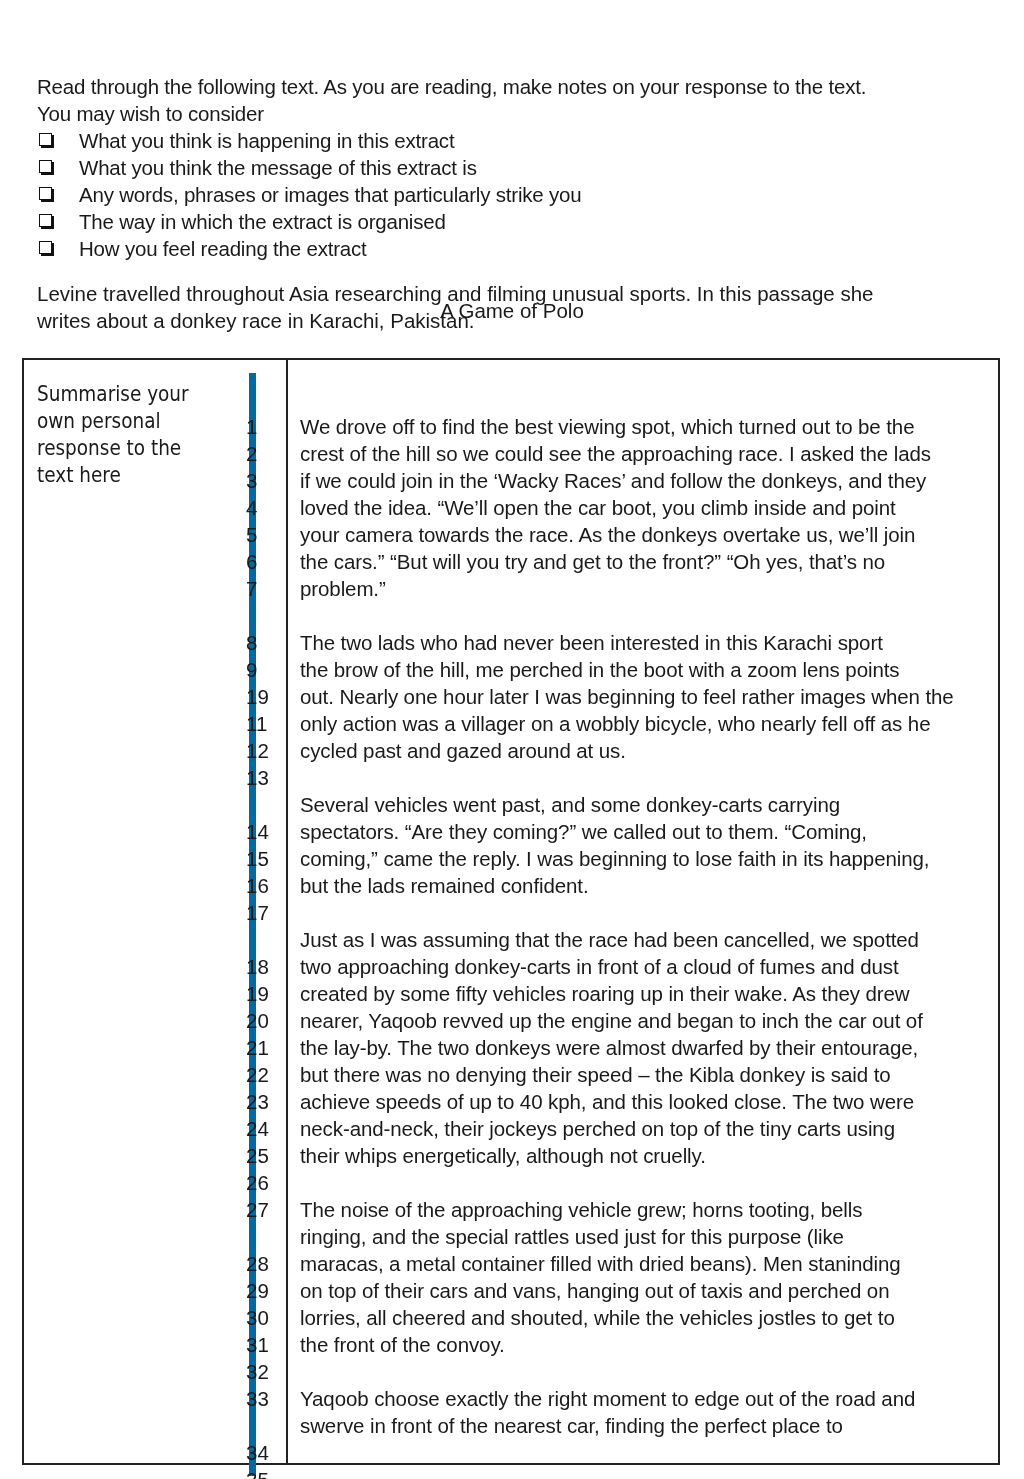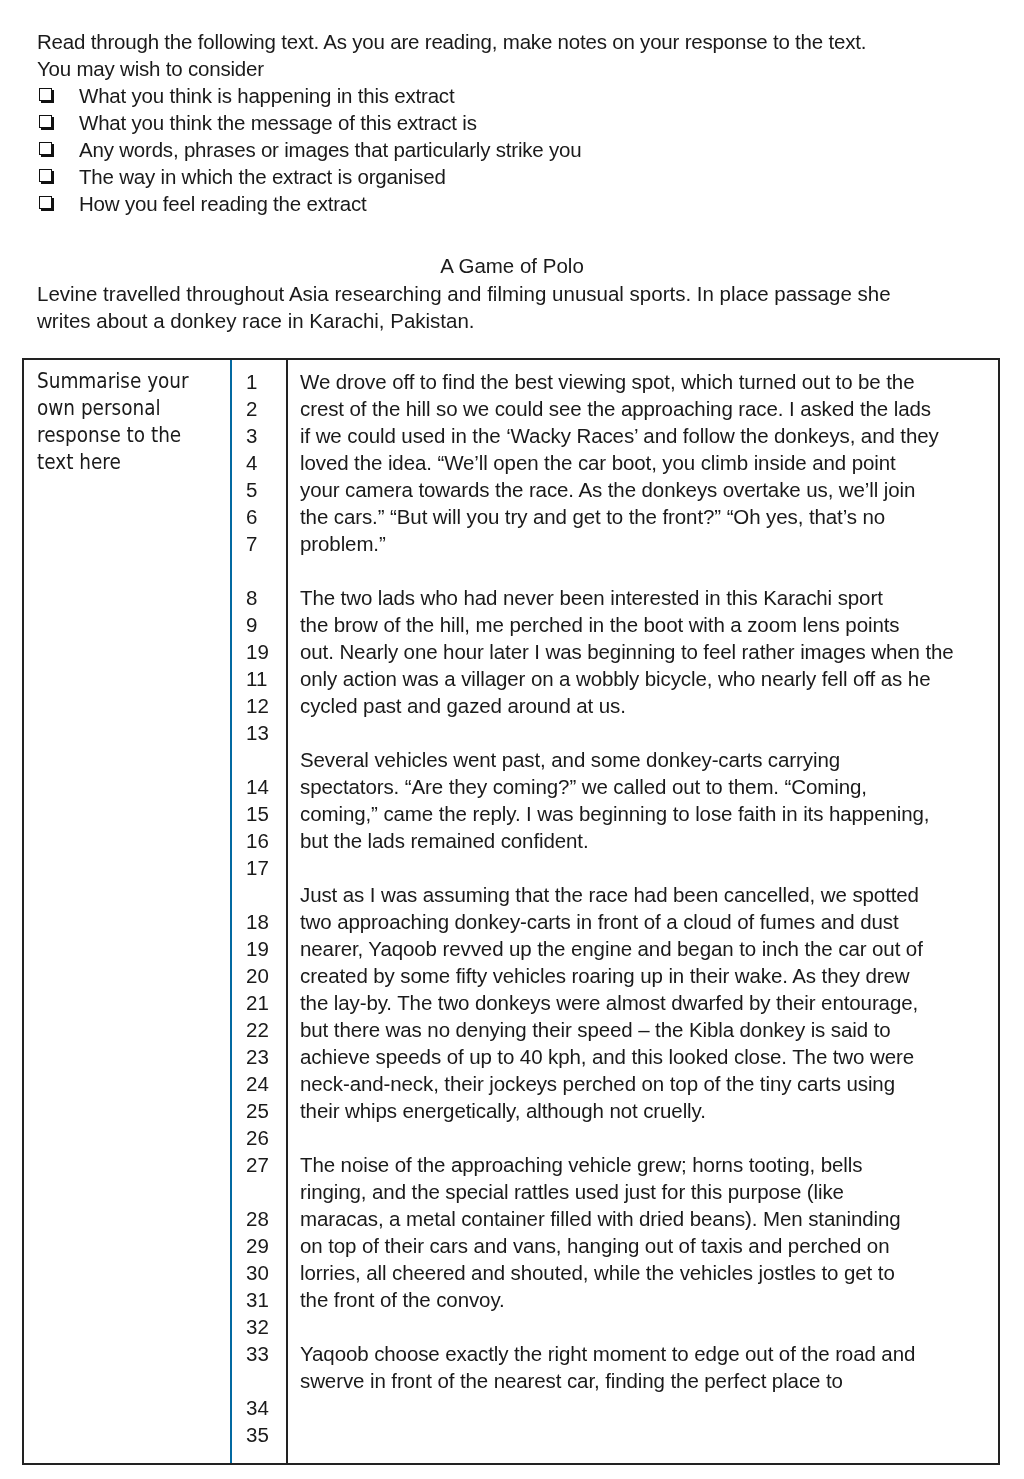--- a/index.html
+++ b/index.html
@@ -1,36 +1,36 @@
 <!DOCTYPE html>
 <html><head>
 <meta charset="utf-8">
 <style>
   html, body { margin: 0; padding: 0; background: #ffffff; }
   body {
     width: 1024px; height: 1479px; position: relative; overflow: hidden;
     font-family: "DejaVu Sans Condensed", "Liberation Sans Narrow", "Liberation Sans", sans-serif;
     color: #1a1a1a;
   }
-  .cond { font-family: "Liberation Sans Narrow", "Liberation Sans", sans-serif; }
+  .cond { font-family: "Liberation Sans Narrow", "Liberation Sans", sans-serif; margin-top: 45px; }
   .intro { position: absolute; left: 37px; top: 28px; width: 960px; font-size: 20.5px; line-height: 27px; letter-spacing: -0.2px; }
   .intro p { margin: 0; }
   .checklist { list-style: none; margin: 0; padding: 0; }
   .checklist li { position: relative; padding-left: 42px; height: 27px; }
   .checkbox {
     position: absolute; left: 2px; top: 6px; width: 11px; height: 11px;
     border: 1.5px solid #111; box-shadow: 2px 2px 0 #111; background: #fff;
   }
   .title { position: absolute; left: 0; top: 252px; width: 1024px; text-align: center; font-size: 20.5px; line-height: 27px; }
   .subtitle { position: absolute; left: 37px; top: 280px; width: 960px; font-size: 20.5px; line-height: 27px; margin: 0; }
   .table {
     position: absolute; left: 22px; top: 358px; width: 978px; height: 1107px;
     border: 2px solid #222; box-sizing: border-box;
   }
-  .col-left { position: absolute; left: 0; top: 0; width: 208px; height: 100%; border-right: 2px solid #0369a1; box-sizing: border-box; }
+  .col-left { position: absolute; left: 0; top: 13px; width: 232px; height: 100%; border-right: 7px solid #0369a1; box-sizing: border-box; }
   .col-num { position: absolute; left: 208px; top: 0; width: 56px; height: 100%; border-right: 2px solid #222; box-sizing: border-box; }
   .col-text { position: absolute; left: 264px; top: 0; right: 0; height: 100%; }
   .prompt { position: absolute; left: 13px; top: 8px; width: 180px; font-size: 20.5px; line-height: 27px; margin: 0; }
   .rows { position: absolute; left: 0; top: 8px; width: 100%; }
   .row { height: 27px; font-size: 20.5px; line-height: 27px; white-space: nowrap; }
   .num-row { padding-left: 14px; }
   .text-row { padding-left: 12px; letter-spacing: -0.1px; }
 </style>
 </head>
 <body>
@@ -42,21 +42,21 @@
     <li><span class="checkbox"></span><span>What you think is happening in this extract</span></li>
     <li><span class="checkbox"></span><span>What you think the message of this extract is</span></li>
     <li><span class="checkbox"></span><span>Any words, phrases or images that particularly strike you</span></li>
     <li><span class="checkbox"></span><span>The way in which the extract is organised</span></li>
     <li><span class="checkbox"></span><span>How you feel reading the extract</span></li>
   </ul>
 </div>
 
 <div class="title cond">A Game of Polo</div>
 <div class="subtitle cond">
-  <div>Levine travelled throughout Asia researching and filming unusual sports.  In place passage she</div>
+  <div>Levine travelled throughout Asia researching and filming unusual sports.  In this passage she</div>
   <div>writes about a donkey race in Karachi, Pakistan.</div>
 </div>
 
 <div class="table">
   <div class="col-left">
     <p class="prompt">Summarise your own personal response to the text here</p>
   </div>
   <div class="col-num">
     <div class="rows cond" id="num-rows">
         <div class="row num-row">1</div>
@@ -98,41 +98,41 @@
         <div class="row num-row">33</div>
         <div class="row num-row"></div>
         <div class="row num-row">34</div>
         <div class="row num-row">35</div>
       </div>
   </div>
   <div class="col-text">
     <div class="rows cond" id="text-rows">
         <div class="row text-row">We drove off to find the best viewing spot, which turned out to be the</div>
         <div class="row text-row">crest of the hill so we could see the approaching race.  I asked the lads</div>
-        <div class="row text-row">if we could used in the ‘Wacky Races’ and follow the donkeys, and they</div>
+        <div class="row text-row">if we could join in the ‘Wacky Races’ and follow the donkeys, and they</div>
         <div class="row text-row">loved the idea.  “We’ll open the car boot, you climb inside and point</div>
         <div class="row text-row">your camera towards the race.  As the donkeys overtake us, we’ll join</div>
         <div class="row text-row">the cars.”  “But will you try and get to the front?”  “Oh yes, that’s no</div>
         <div class="row text-row">problem.”</div>
         <div class="row text-row"></div>
         <div class="row text-row">The two lads who had never been interested in this Karachi sport</div>
         <div class="row text-row">the brow of the hill, me perched in the boot with a zoom lens points</div>
         <div class="row text-row">out.  Nearly one hour later I was beginning to feel rather images when the</div>
         <div class="row text-row">only action was a villager on a wobbly bicycle, who nearly fell off as he</div>
         <div class="row text-row">cycled past and gazed around at us.</div>
         <div class="row text-row"></div>
         <div class="row text-row">Several vehicles went past, and some donkey-carts carrying</div>
         <div class="row text-row">spectators. “Are they coming?” we called out to them. “Coming,</div>
         <div class="row text-row">coming,” came the reply.  I was beginning to lose faith in its happening,</div>
         <div class="row text-row">but the lads remained confident.</div>
         <div class="row text-row"></div>
         <div class="row text-row">Just as I was assuming that the race had been cancelled, we spotted</div>
         <div class="row text-row">two approaching donkey-carts in front of a cloud of fumes and dust</div>
+        <div class="row text-row">created by some fifty vehicles roaring up in their wake.  As they drew</div>
         <div class="row text-row">nearer, Yaqoob revved up the engine and began to inch the car out of</div>
-        <div class="row text-row">created by some fifty vehicles roaring up in their wake.  As they drew</div>
         <div class="row text-row">the lay-by.  The two donkeys were almost dwarfed by their entourage,</div>
         <div class="row text-row">but there was no denying their speed – the Kibla donkey is said to</div>
         <div class="row text-row">achieve speeds of up to 40 kph, and this looked close.  The two were</div>
         <div class="row text-row">neck-and-neck, their jockeys perched on top of the tiny carts using</div>
         <div class="row text-row">their whips energetically, although not cruelly.</div>
         <div class="row text-row"></div>
         <div class="row text-row">The noise of the approaching vehicle grew; horns tooting, bells</div>
         <div class="row text-row">ringing, and the special rattles used just for this purpose (like</div>
         <div class="row text-row">maracas, a metal container filled with dried beans).  Men staninding</div>
         <div class="row text-row">on top of their cars and vans, hanging out of taxis and perched on</div>

